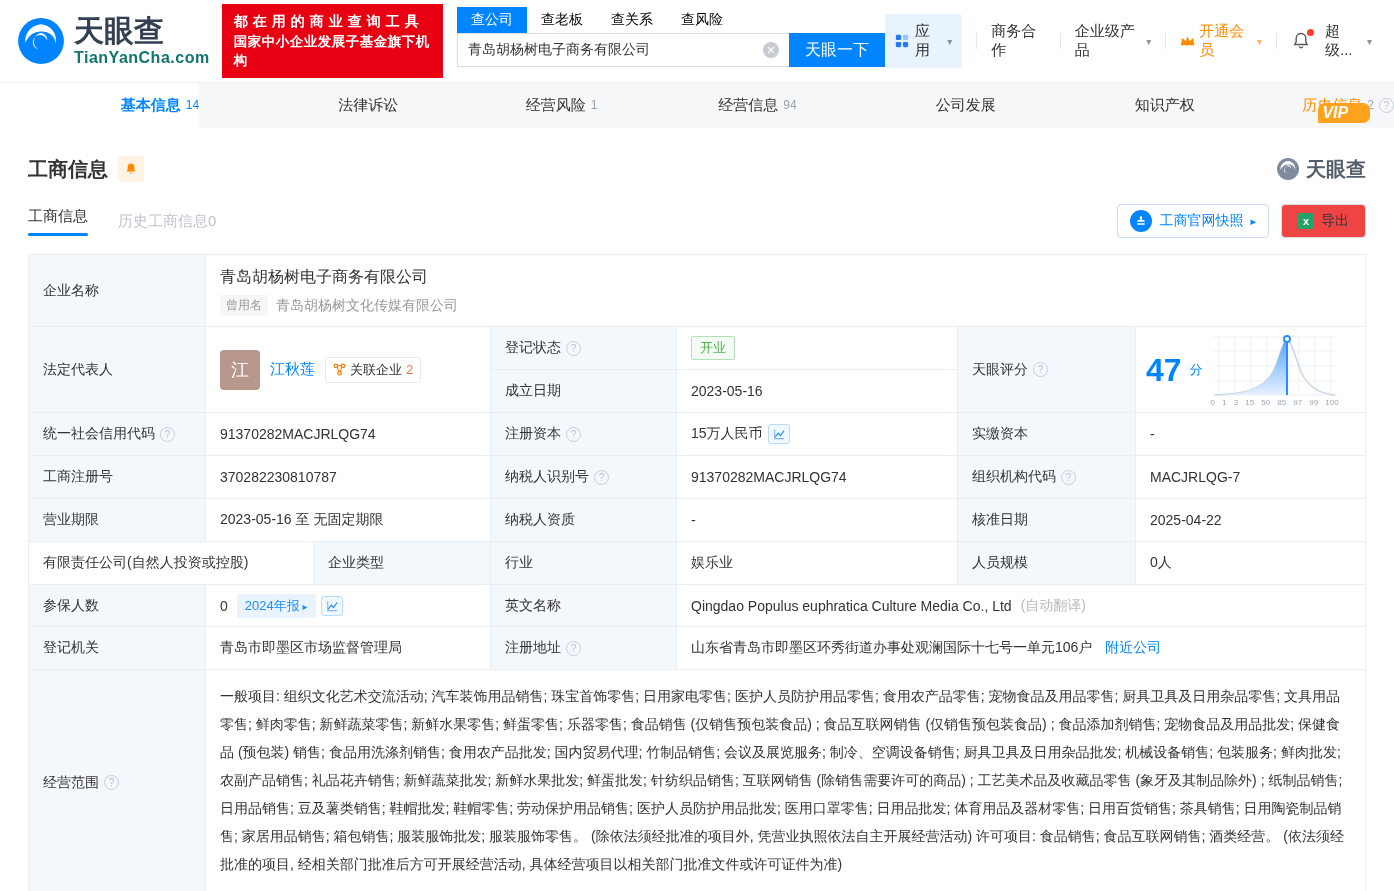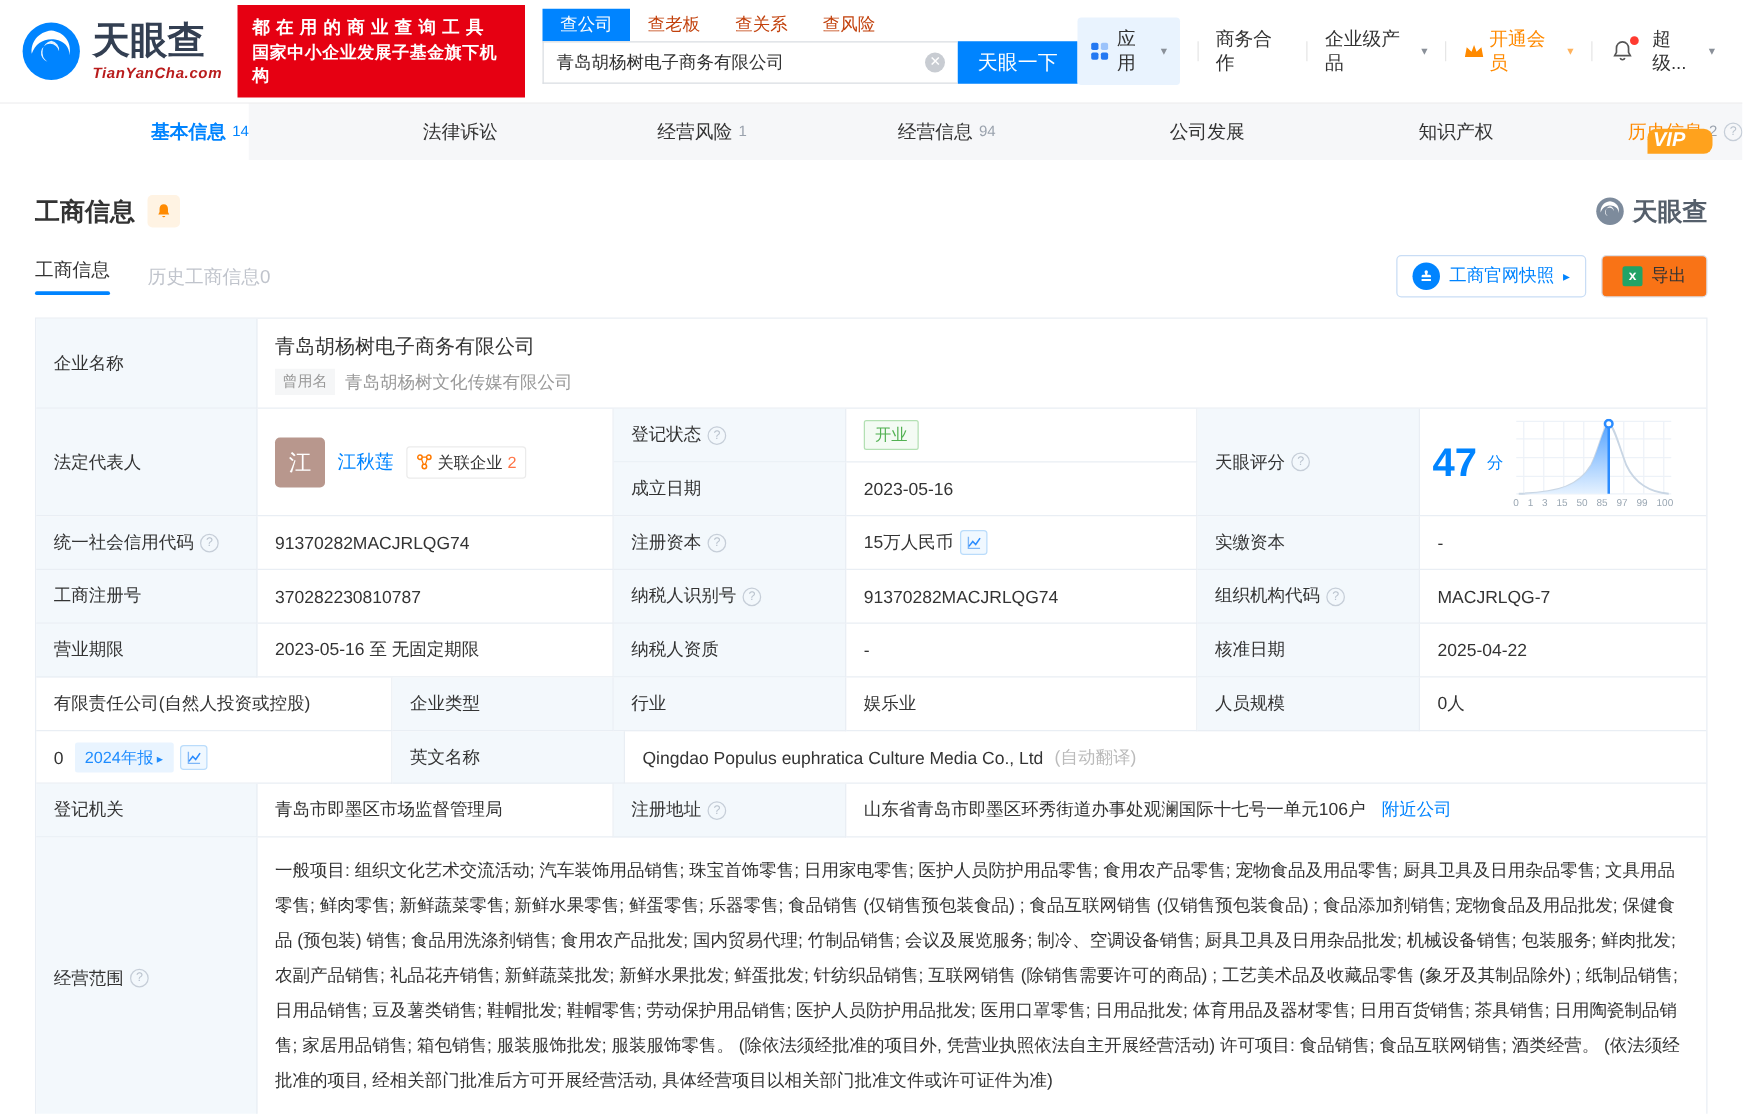--- a/index.html
+++ b/index.html
@@ -9,27 +9,27 @@
   *{box-sizing:border-box;}
   html,body{margin:0;padding:0;}
   body{
     width:1394px;height:891px;overflow:hidden;background:#fff;color:var(--dark);
     font-family:"Liberation Sans","DejaVu Sans",sans-serif;font-size:14px;
   }
   
   .hdr{height:82px;display:flex;align-items:center;padding:0 22px 0 16px;}
   .logo{display:flex;align-items:center;gap:8px;cursor:pointer;}
   .logo-name{font-size:30px;font-weight:bold;color:#333f52;line-height:1;}
-  .logo-domain{font-size:12px;font-weight:bold;color:#b91c1c;margin-top:3px;letter-spacing:.5px;font-style:italic;}
+  .logo-domain{font-size:16px;font-weight:bold;color:#0f766e;margin-top:3px;letter-spacing:.5px;}
   .slogan{background:var(--red);color:#fff;padding:7px 12px;margin-left:12px;line-height:1.45;}
   .slogan-l1{font-size:14px;font-weight:bold;letter-spacing:5px;}
   .slogan-l2{font-size:13.5px;font-weight:bold;letter-spacing:.5px;}
   .search{margin-left:14px;align-self:flex-start;margin-top:5px;}
   .s-tabs{display:flex;align-items:flex-end;height:28px;}
-  .s-tab{padding:4px 14px;font-size:14px;color:#c2410c;cursor:pointer;}
+  .s-tab{padding:4px 14px;font-size:14px;color:#000000;cursor:pointer;}
   .s-tab.active{background:var(--blue);color:#fff;}
   .s-row{display:flex;}
   .s-box{position:relative;}
   .search-input{width:332px;height:34px;border:1px solid #d9dde2;border-right:none;padding:0 32px 0 10px;font-size:14px;color:#333;outline:none;font-family:inherit;}
   .clear-ic{position:absolute;right:10px;top:9px;width:16px;height:16px;border-radius:50%;background:#c8ccd2;color:#fff;font-size:11px;line-height:16px;text-align:center;cursor:pointer;}
   .clear-ic::before{content:"✕";}
   .s-btn{width:96px;height:34px;background:var(--blue);color:#ffffff;border:none;font-size:16px;cursor:pointer;font-family:inherit;}
   .topnav{margin-left:auto;display:flex;align-items:center;gap:14px;font-size:15px;}
   .apps-chip{display:flex;align-items:center;gap:6px;background:#e9f3fe;padding:8px 10px;border-radius:3px;cursor:pointer;}
   .caret{font-size:10px;color:#8a9099;}
@@ -57,21 +57,21 @@
   .wm-text{font-size:20px;font-weight:bold;color:#555f6b;}
   .subrow{display:flex;align-items:center;margin-top:16px;height:42px;}
   .subtab{font-size:15px;cursor:pointer;margin-right:30px;}
   .subtab.active{color:#333;}
   .subtab.active::after{content:"";display:block;height:3px;background:var(--blue);border-radius:2px;margin-top:7px;}
   .subtab.dim{color:#c0c4cc;}
   .btns{margin-left:auto;display:flex;gap:12px;}
   .snap-btn{display:flex;align-items:center;gap:7px;height:34px;padding:0 12px;border:1px solid #c9ddf5;border-radius:4px;background:#fff;color:var(--blue);font-size:14px;cursor:pointer;font-family:inherit;}
   .snap-arrow{font-size:11px;}
   .stamp-ic{width:22px;height:22px;border-radius:50%;background:var(--blue);display:flex;align-items:center;justify-content:center;}
-  .exp-btn{display:flex;align-items:center;gap:7px;height:34px;padding:0 16px;border:1px solid #dcdfe6;border-radius:4px;background:#f97316;color:#333;font-size:14px;cursor:pointer;font-family:inherit;}
+  .exp-btn{display:flex;align-items:center;gap:7px;height:34px;padding:0 16px;border:1px solid #dcdfe6;border-radius:4px;background:#ef4444;color:#333;font-size:14px;cursor:pointer;font-family:inherit;}
   .xls-ic{width:16px;height:16px;background:#21a366;border-radius:2px;color:#fff;font-size:11px;font-weight:bold;line-height:16px;text-align:center;}
   .xls-ic::before{content:"x";}
   
   .tbl{margin-top:12px;border:1px solid var(--bd);width:1338px;}
   .trow{display:flex;}
   .c{display:flex;align-items:center;padding:0 14px;border-right:1px solid var(--bd);border-bottom:1px solid var(--bd);min-height:43px;gap:5px;}
   .lab{background:var(--lab-bg);color:#333;}
   .w1{width:177px;flex:none;}
   .w2{width:285px;flex:none;}
   .w3{width:186px;flex:none;}
@@ -442,20 +442,23 @@
         </div>
       <div class="c lab w5">
           <span>人员规模</span>
         </div>
       <div class="c grow">
           <span>0人</span>
         </div>
     </div>
 
     <div class="trow">
+      <div class="c lab w1" style="min-height:42px">
+          <span>参保人数</span>
+        </div>
       <div class="c w2" style="min-height:42px">
         <span>0</span>
         <span class="report-badge">2024年报</span>
         <span class="trend-ic">
           <svg width="14" height="14" viewBox="0 0 18 18">
               <path d="M3.5 3 L3.5 15 L15.5 15" fill="none" stroke="#7eb6f7" stroke-width="1.4"></path>
               <polyline points="4,13 8,8 11,11 15.5,4.5" fill="none" stroke="#2b8cff" stroke-width="1.6"></polyline>
             </svg>
         </span>
       </div>

